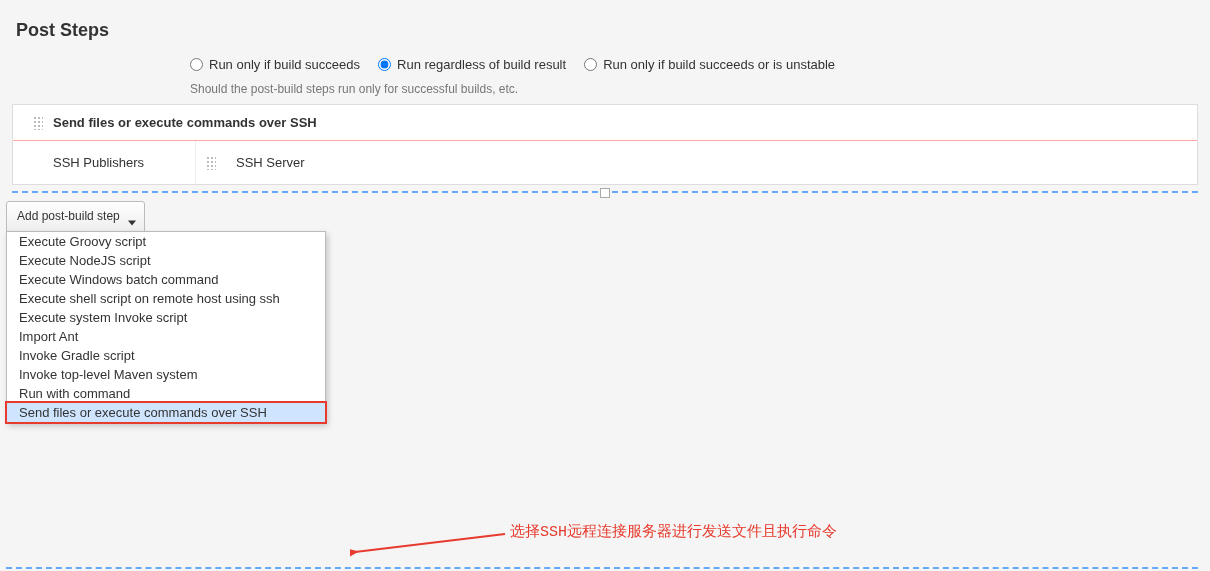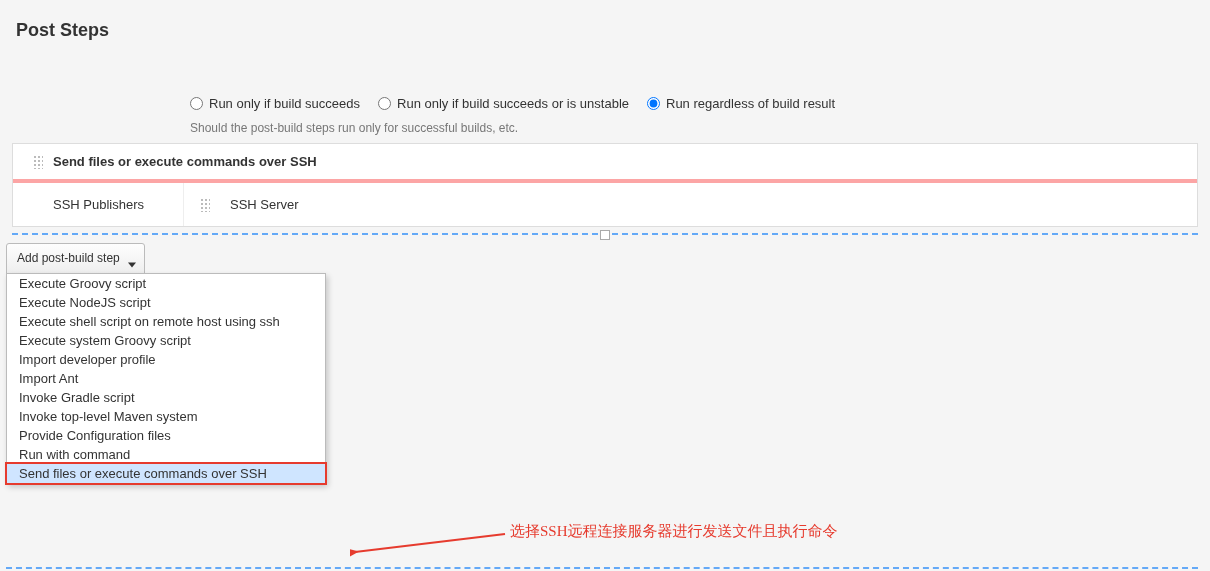--- a/index.html
+++ b/index.html
@@ -1,58 +1,58 @@
 <!DOCTYPE html>
 <html><head>
 <meta charset="utf-8">
 <style>
   * { box-sizing: border-box; margin: 0; padding: 0; }
   body { font-family: Arial, Helvetica, sans-serif; font-size: 13px; background: #f5f5f5; color: #333; width: 1210px; height: 571px; position: relative; overflow: hidden; }
   .section-title { font-size: 18px; font-weight: bold; color: #333; padding: 20px 0 8px 16px; }
   .content-block { padding: 8px 16px 0 190px; }
   .radio-row { display: flex; align-items: center; gap: 6px; margin-bottom: 10px; color: #333; }
-  .radio-row label { margin-right: 12px; display: flex; align-items: center; gap: 6px; cursor: pointer; margin-top: 39px; }
+  .radio-row label { margin-right: 12px; display: flex; align-items: center; gap: 6px; cursor: pointer; }
   .helper-text { color: #777; font-size: 12px; }
   .ssh-panel { border: 1px solid #ddd; background: #fff; margin: 8px 12px 0 12px; }
   .ssh-panel-hdr { display: flex; align-items: center; padding: 10px 10px 10px 20px; font-weight: bold; }
   .grip { width: 10px; height: 14px; background-image: radial-gradient(#bbb 1px, transparent 1px); background-size: 4px 4px; margin-right: 10px; flex-shrink: 0; }
-  .ssh-sub { display: flex; border-top: 4px solid #fca5a5; }
+  .ssh-sub { display: flex; border-top: 1px solid #fca5a5; gap: 12px; }
   .ssh-sub-label { min-width: 170px; padding: 14px 10px 14px 40px; color: #333; }
-  .ssh-server-box { flex: 1; border-left: 1px solid #eee; padding: 14px 16px; display: flex; align-items: center; gap: 10px; }
+  .ssh-server-box { flex: 1; border-left: 1px solid #eee; padding: 14px 10px; display: flex; align-items: center; gap: 10px; }
   .dashed-sep { border: none; border-top: 2px dashed #64a9f7; margin: 6px 12px 0 12px; position: relative; }
   .dashed-sep .handle { position: absolute; left: 50%; top: -5px; transform: translateX(-50%); width: 10px; height: 10px; background: #fff; border: 1px solid #aaa; }
   .add-step-area { margin: 8px 12px 0 6px; position: relative; }
   .add-btn { background: #eee; background: linear-gradient(#fefefe,#e8e8e8); border: 1px solid #bbb; border-radius: 3px; padding: 7px 24px 20px 10px; font-size: 12px; color: #333; cursor: pointer; position: relative; }
   .add-btn .caret { position: absolute; right: 8px; top: 50%; transform: translateY(-50%); width: 0; height: 0; border-left: 4px solid transparent; border-right: 4px solid transparent; border-top: 5px solid #333; }
   .dropdown { position: absolute; top: 30px; left: 0; width: 320px; background: #fff; border: 1px solid #bbb; box-shadow: 2px 3px 6px rgba(0,0,0,0.2); z-index: 5; }
   .dropdown .item { padding: 2px 12px; font-size: 13px; color: #333; cursor: pointer; white-space: nowrap; }
   .dropdown .item.selected { background: #cfe5ff; border: 2px solid #e63b2e; margin: -2px; position: relative; }
   .annotation-arrow { position: absolute; left: 350px; top: 530px; z-index: 6; }
-  .annotation-text { position: absolute; left: 510px; top: 522px; color: #e63b2e; font-size: 15px; font-family: Liberation Serif, serif; z-index: 6; }
+  .annotation-text { position: absolute; left: 510px; top: 522px; color: #e63b2e; font-size: 15px; font-family: Liberation Mono, monospace; z-index: 6; }
   .bottom-dash { position: absolute; left: 6px; right: 12px; bottom: 2px; border-top: 2px dashed #64a9f7; }
   input[type="radio"] { cursor: pointer; }
 </style>
 </head>
 <body>
 
 <div class="section-title">Post Steps</div>
 
 <div class="content-block">
   <div class="radio-row">
     <label>
       <input type="radio" name="runcond" style="">
       <span>Run only if build succeeds</span>
     </label>
     <label>
+      <input type="radio" name="runcond" checked="" style="">
+      <span>Run regardless of build result</span>
+    </label>
+    <label>
       <input type="radio" name="runcond" style="">
       <span>Run only if build succeeds or is unstable</span>
-    </label>
-    <label>
-      <input type="radio" name="runcond" checked="" style="">
-      <span>Run regardless of build result</span>
     </label>
   </div>
   <div class="helper-text">Should the post-build steps run only for successful builds, etc.</div>
 </div>
 
 <div class="ssh-panel">
   <div class="ssh-panel-hdr">
     <span class="grip"></span>
     <span>Send files or execute commands over SSH</span>
   </div>
@@ -70,27 +70,26 @@
 </div>
 
 <div class="add-step-area">
   <button class="add-btn">
     <span>Add post-build step</span>
     <span class="caret"></span>
   </button>
   <div class="dropdown" id="dropdown">
       <div class="item">Execute Groovy script</div>
       <div class="item">Execute NodeJS script</div>
+      <div class="item">Execute Windows batch command</div>
       <div class="item">Execute shell script on remote host using ssh</div>
-      <div class="item">Execute system Groovy script</div>
-      <div class="item">Import developer profile</div>
+      <div class="item">Execute system Invoke script</div>
       <div class="item">Import Ant</div>
       <div class="item">Invoke Gradle script</div>
       <div class="item">Invoke top-level Maven system</div>
-      <div class="item">Provide Configuration files</div>
       <div class="item">Run with command</div>
       <div class="item selected">Send files or execute commands over SSH</div>
     </div>
 </div>
 
 <svg class="annotation-arrow" width="160" height="28">
   <defs>
     <marker id="ah" markerWidth="10" markerHeight="8" refX="2" refY="4" orient="auto">
       <path d="M10,0 L0,4 L10,8 Z" fill="#e63b2e"></path>
     </marker>

